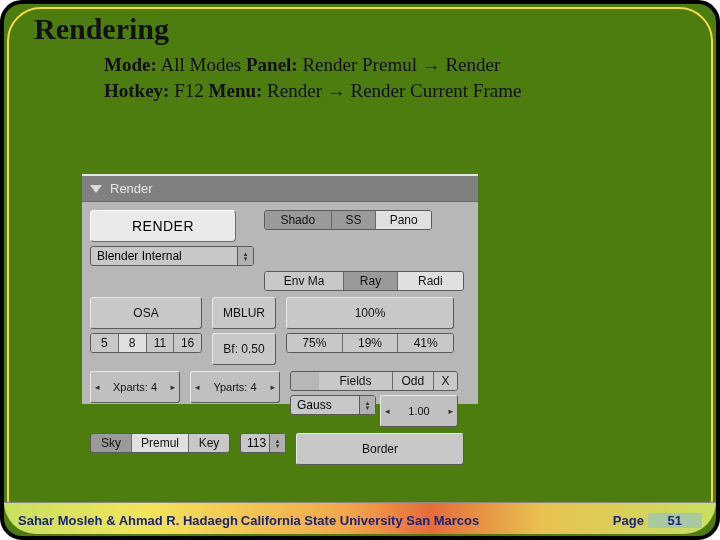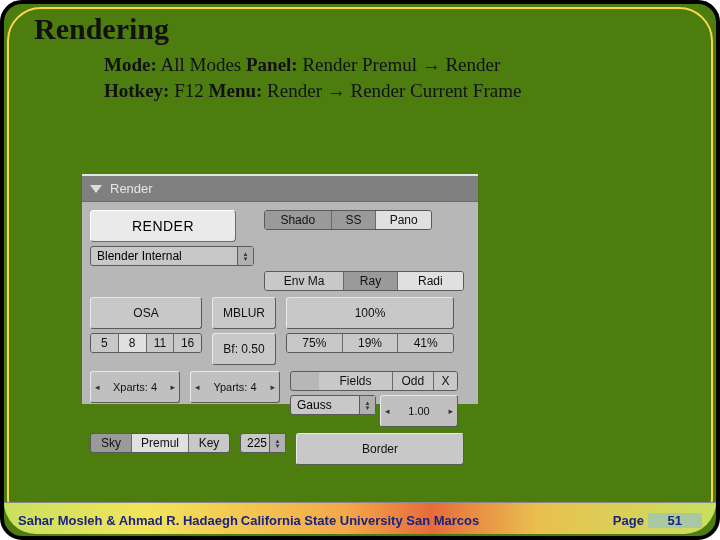--- a/index.html
+++ b/index.html
@@ -217,21 +217,21 @@
         </div>
       </div>
 
       <div class="row">
         <div class="seg" style="width:140px;">
           <button class="segbtn dark" style="flex:1">Sky</button>
           <button class="segbtn active" style="flex:1.4">Premul</button>
           <button class="segbtn" style="flex:1">Key</button>
         </div>
         <div class="dropdown" style="width:46px;">
-          <span>225</span>
+          <span>113</span>
           <div class="dd-btn">▴<br>▾</div>
         </div>
         <button class="btn" style="width:168px">Border</button>
       </div>
 
     </div>
   </div>
 
   <div class="footer">
     <div class="foot-left">Sahar Mosleh &amp; Ahmad R. Hadaegh</div>

